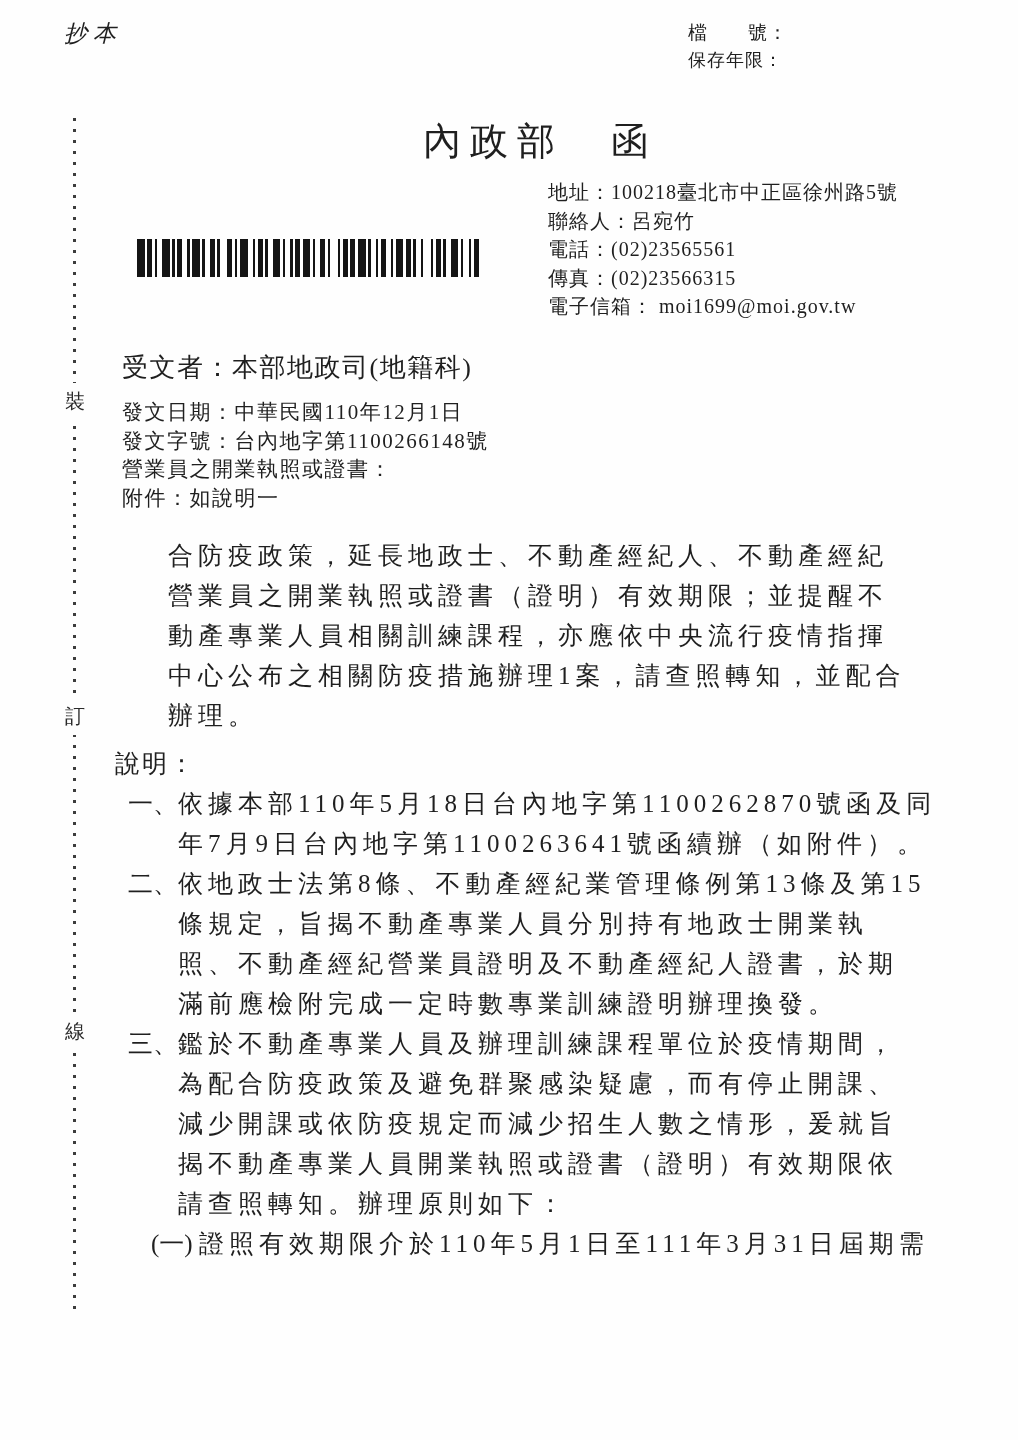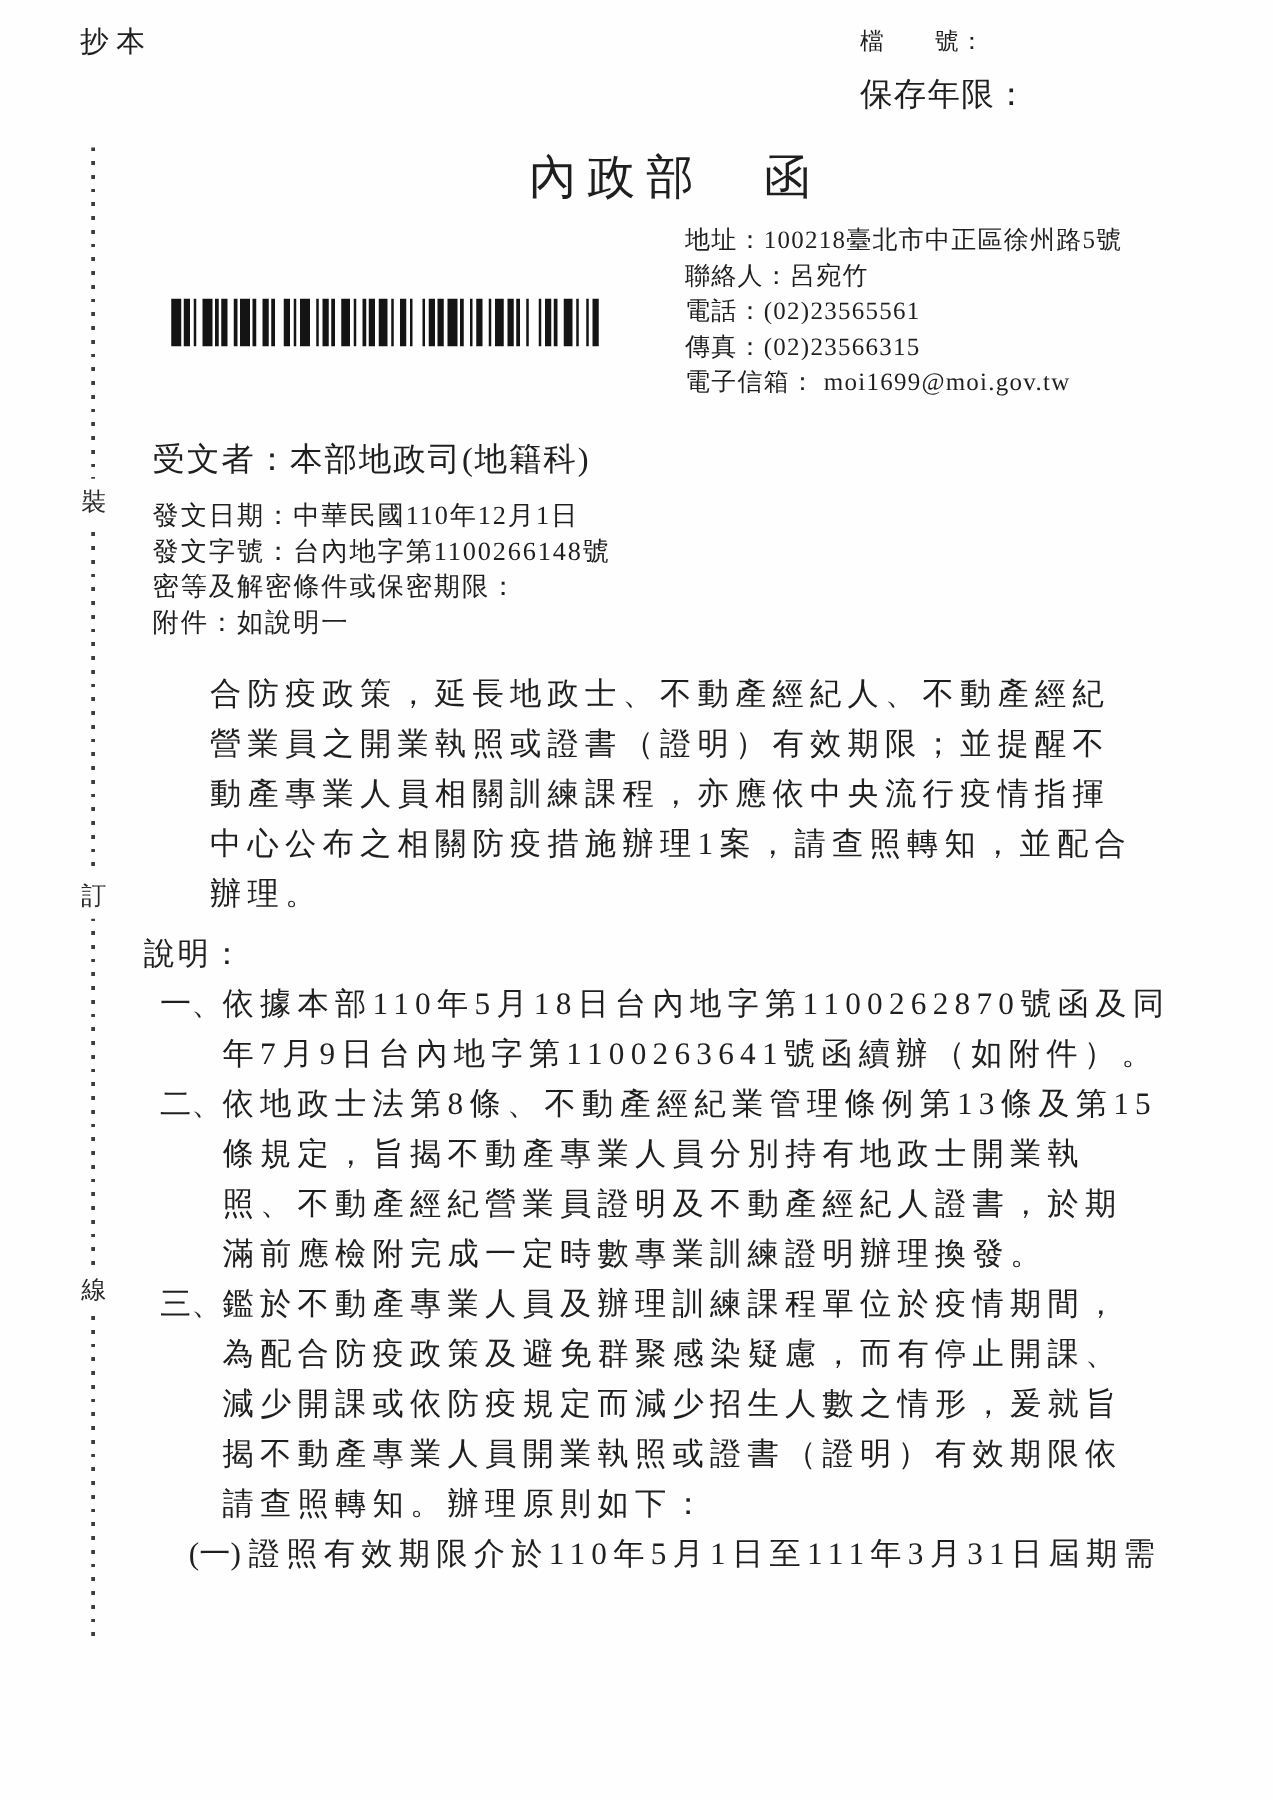--- a/index.html
+++ b/index.html
@@ -2,23 +2,23 @@
 <html><head>
 <meta charset="utf-8">
 <style>
   html,body{margin:0;padding:0;background:#d9d9d9;}
   .page{
     position:relative;width:1018px;height:1440px;background:#fefefe;
     font-family:"Liberation Serif","DejaVu Serif",serif;color:#1f1f1f;
     overflow:hidden;margin:0 auto;
   }
   .abs{position:absolute;white-space:nowrap;}
-  .copy-label{left:64px;top:18px;font-size:23px;letter-spacing:6px;}
+  .copy-label{left:64px;top:18px;font-size:23px;letter-spacing:6px;font-style:italic;}
   .file-no{left:688px;top:20px;font-size:19px;letter-spacing:1px;}
-  .retention{left:688px;top:58px;font-size:26px;letter-spacing:1px;}
+  .retention{left:688px;top:48px;font-size:18px;letter-spacing:1px;}
   .doc-title{left:423px;top:116px;font-size:38px;letter-spacing:9px;font-weight:500;}
   .barcode{left:137px;top:239px;width:344px;height:38px;display:flex;align-items:stretch;}
   .barcode span{display:block;height:100%;}
   .barcode .b{background:#141414;}
   .sender-info{left:548px;top:178px;font-size:20px;line-height:28.5px;letter-spacing:1px;}
   .recipient{left:122px;top:350px;font-size:26px;letter-spacing:1.5px;}
   .meta{left:122px;top:398px;font-size:21px;line-height:28.5px;letter-spacing:1.5px;}
   .body-text{left:115px;top:536px;width:840px;font-size:25px;}
   .bline{position:relative;height:40px;line-height:40px;white-space:nowrap;letter-spacing:5px;}
   .bline .lab{position:absolute;top:0;letter-spacing:0;}
@@ -154,21 +154,21 @@
     <div>電話：(02)23565561</div>
     <div>傳真：(02)23566315</div>
     <div>電子信箱： moi1699@moi.gov.tw</div>
   </div>
 
   <div class="abs recipient">受文者：本部地政司(地籍科)</div>
 
   <div class="abs meta">
     <div>發文日期：中華民國110年12月1日</div>
     <div>發文字號：台內地字第1100266148號</div>
-    <div>密等及解密條件或保密期限：</div>
+    <div>營業員之開業執照或證書：</div>
     <div>附件：如說明一</div>
   </div>
 
   <div class="abs body-text">
       <div class="bline cont"><span class="txt">合防疫政策，延長地政士、不動產經紀人、不動產經紀</span></div>
       <div class="bline cont"><span class="txt">營業員之開業執照或證書（證明）有效期限；並提醒不</span></div>
       <div class="bline cont"><span class="txt">動產專業人員相關訓練課程，亦應依中央流行疫情指揮</span></div>
       <div class="bline cont"><span class="txt">中心公布之相關防疫措施辦理1案，請查照轉知，並配合</span></div>
       <div class="bline cont"><span class="txt">辦理。</span></div>
       <div class="bline section"><span class="txt">說明：</span></div>

